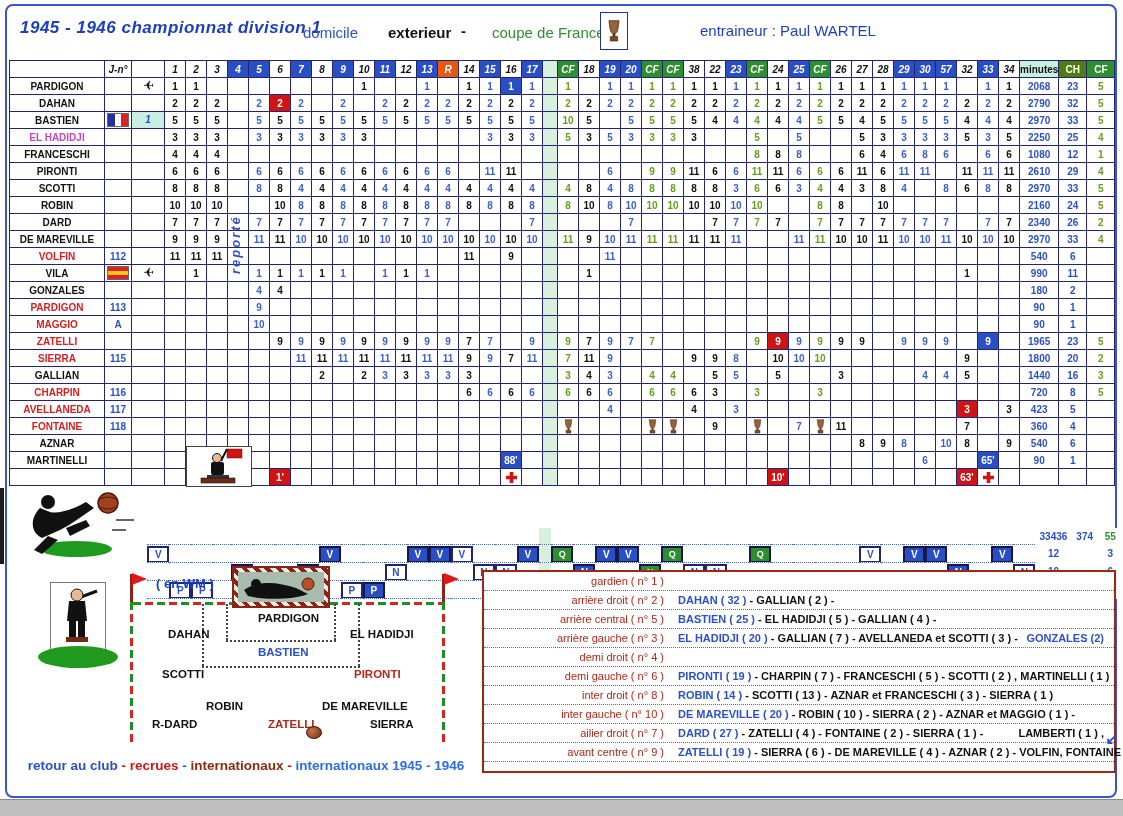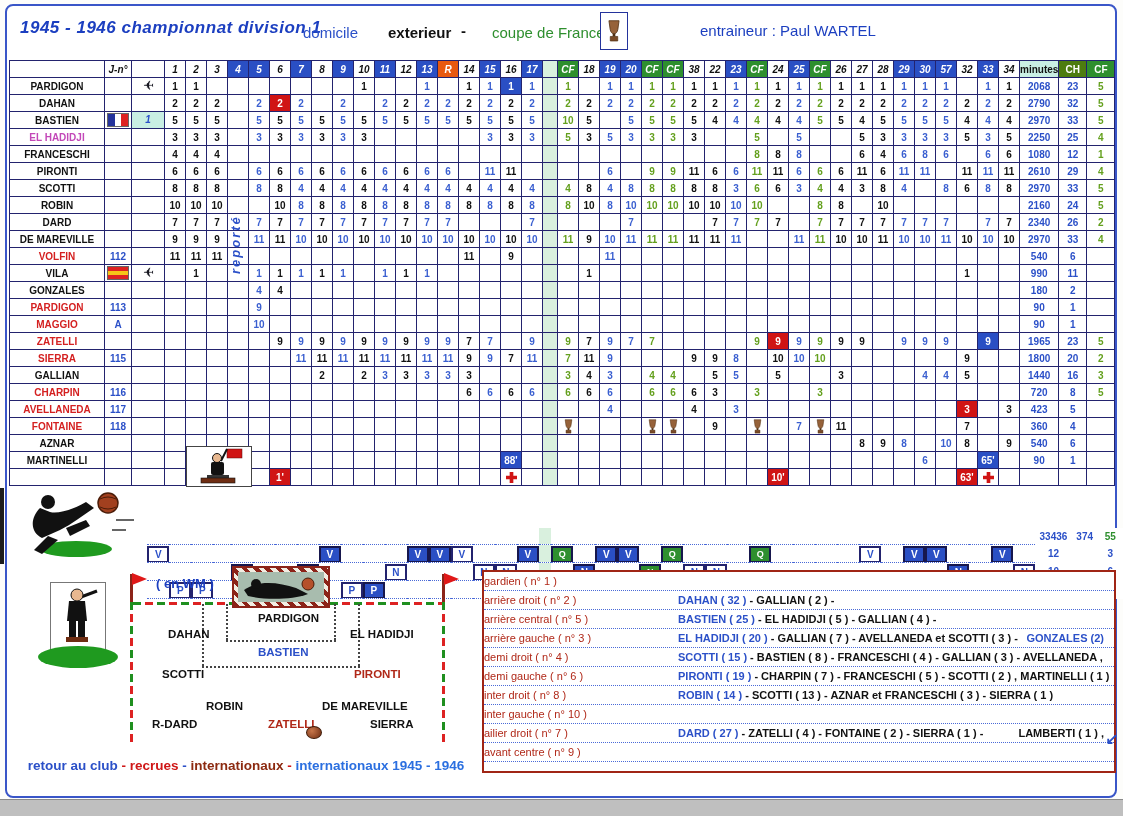--- a/index.html
+++ b/index.html
@@ -81,21 +81,21 @@
   .fp{position:absolute;font-weight:bold;font-size:11.5px;white-space:nowrap;}
   .fp-black{color:#111;} .fp-blue{color:#2b50c8;} .fp-darkred{color:#b02818;}
   .fball{position:absolute;left:296px;top:160px;width:14px;height:11px;border-radius:50%;background:radial-gradient(circle at 35% 35%,#c8764a,#6e2d12);border:1px solid #3c1806;}
   .refbox{position:absolute;left:40px;top:16px;width:54px;height:68px;border:1px solid #777;background:#fff;}
   .refellipse{position:absolute;left:28px;top:80px;width:80px;height:22px;background:#1f9a1f;border-radius:50%;}
   #legend-line{position:absolute;left:0;top:192px;width:472px;text-align:center;font-weight:bold;font-size:13.5px;white-space:nowrap;}
 
   
   #panel{position:absolute;left:482px;top:570px;width:634px;height:203px;border:2px solid #a02515;background:#fff;box-sizing:border-box;}
   .prow{display:flex;height:18px;line-height:18px;border-bottom:1px dotted #4a6ad8;font-size:11px;white-space:nowrap;}
-  .plabel{width:180px;color:#b02818;flex:0 0 auto;}
+  .plabel{width:180px;text-align:right;color:#b02818;flex:0 0 auto;}
   .pentries{flex:1;padding-left:14px;font-weight:bold;position:relative;overflow:visible;}
   .lead{color:#2b50c8;} .rest{color:#111;}
   .tail{position:absolute;right:10px;}
   .parrow{position:absolute;right:-4px;top:6px;color:#2b50c8;font-size:15px;font-weight:bold;}
 </style>
 </head>
 <body>
 
 <div class="frame"></div>
 <div class="scanmark"></div>
@@ -1758,34 +1758,35 @@
       <div class="prow">
         <span class="plabel">arrière central ( n° 5 )</span>
         <span class="pentries"><span class="lead">BASTIEN ( 25 )</span><span class="rest"> - EL HADIDJI ( 5 ) - GALLIAN ( 4 ) -</span></span>
       </div>
       <div class="prow">
         <span class="plabel">arrière gauche ( n° 3 )</span>
         <span class="pentries"><span class="lead">EL HADIDJI ( 20 )</span><span class="rest"> - GALLIAN ( 7 ) - AVELLANEDA et SCOTTI ( 3 ) -</span><span class="tail" style="color:#2b50c8">GONZALES (2)</span></span>
       </div>
       <div class="prow">
         <span class="plabel">demi droit ( n° 4 )</span>
-        <span class="pentries"><span class="lead">SCOTTI ( 15 )</span><span class="rest"> - BASTIEN ( 8 ) - FRANCESCHI ( 4 ) - GALLIAN ( 3 ) - AVELLANEDA ,</span></span>
       </div>
       <div class="prow">
         <span class="plabel">demi  gauche ( n° 6 )</span>
         <span class="pentries"><span class="lead">PIRONTI ( 19 )</span><span class="rest"> - CHARPIN ( 7 ) - FRANCESCHI ( 5 ) - SCOTTI ( 2 ) , MARTINELLI ( 1 )</span></span>
       </div>
       <div class="prow">
         <span class="plabel">inter droit  ( n° 8 )</span>
         <span class="pentries"><span class="lead">ROBIN ( 14 )</span><span class="rest"> - SCOTTI ( 13 ) - AZNAR et FRANCESCHI ( 3 ) - SIERRA ( 1 )</span></span>
       </div>
       <div class="prow">
         <span class="plabel">inter gauche ( n° 10 )</span>
+        <span class="pentries"><span class="lead">DE MAREVILLE ( 20 )</span><span class="rest"> - ROBIN ( 10 ) - SIERRA ( 2 ) - AZNAR et MAGGIO ( 1 ) -</span></span>
       </div>
       <div class="prow">
         <span class="plabel">ailier droit  ( n° 7 )</span>
         <span class="pentries"><span class="lead">DARD ( 27 )</span><span class="rest"> - ZATELLI ( 4 ) - FONTAINE  ( 2 ) - SIERRA ( 1 ) -</span><span class="tail" style="color:#111">LAMBERTI ( 1 ) ,</span><span class="parrow">↙</span></span>
       </div>
       <div class="prow">
         <span class="plabel">avant centre ( n° 9 )</span>
+        <span class="pentries"><span class="lead">ZATELLI ( 19 )</span><span class="rest"> - SIERRA ( 6 ) - DE MAREVILLE ( 4 ) - AZNAR ( 2 ) - VOLFIN, FONTAINE</span></span>
       </div>
     </div>
 </div>
 
 </body></html>

